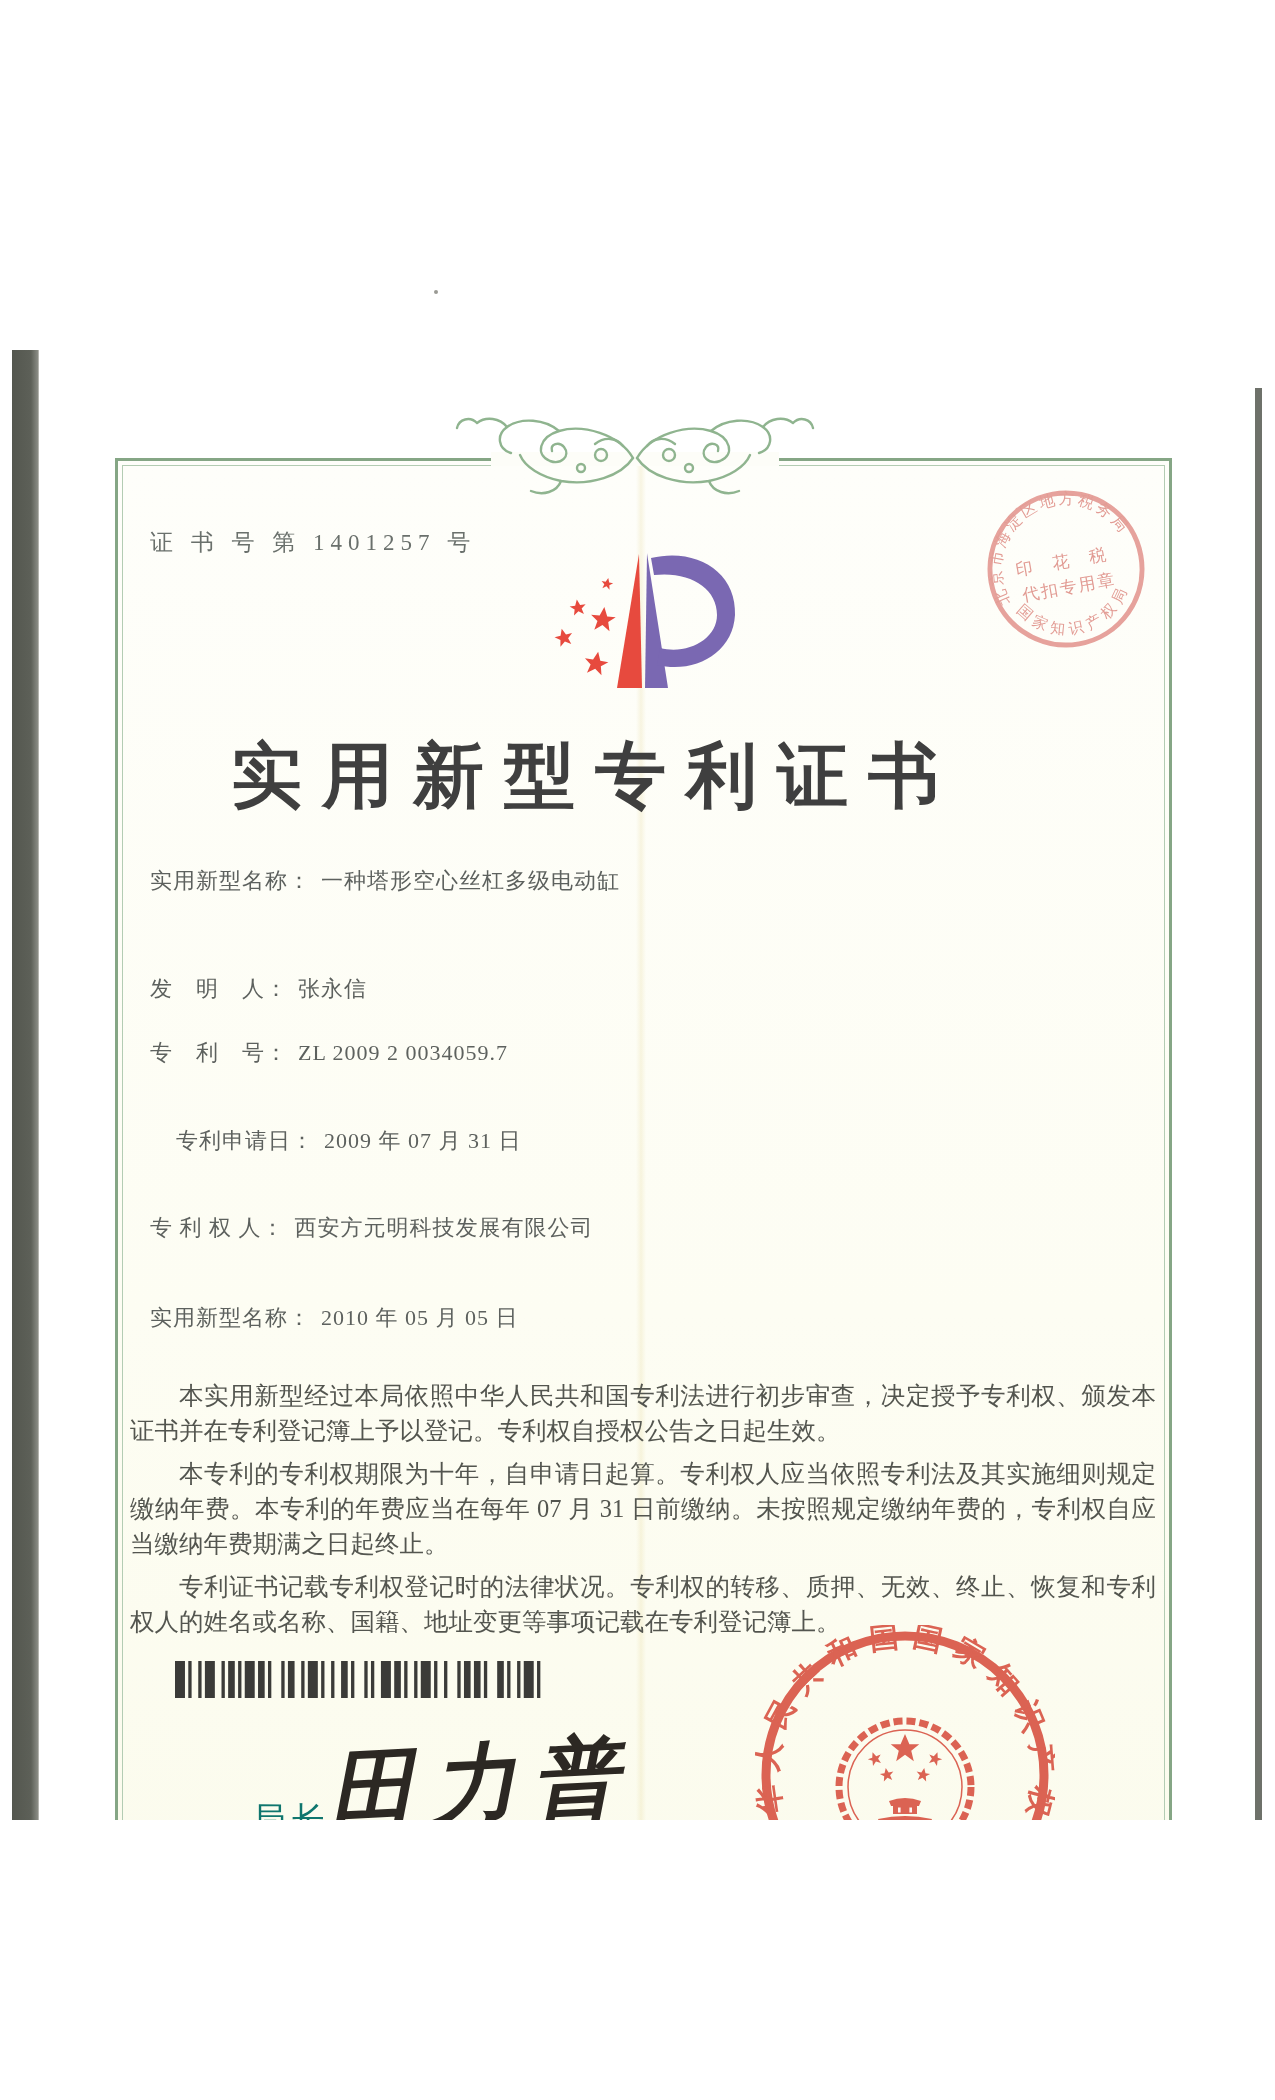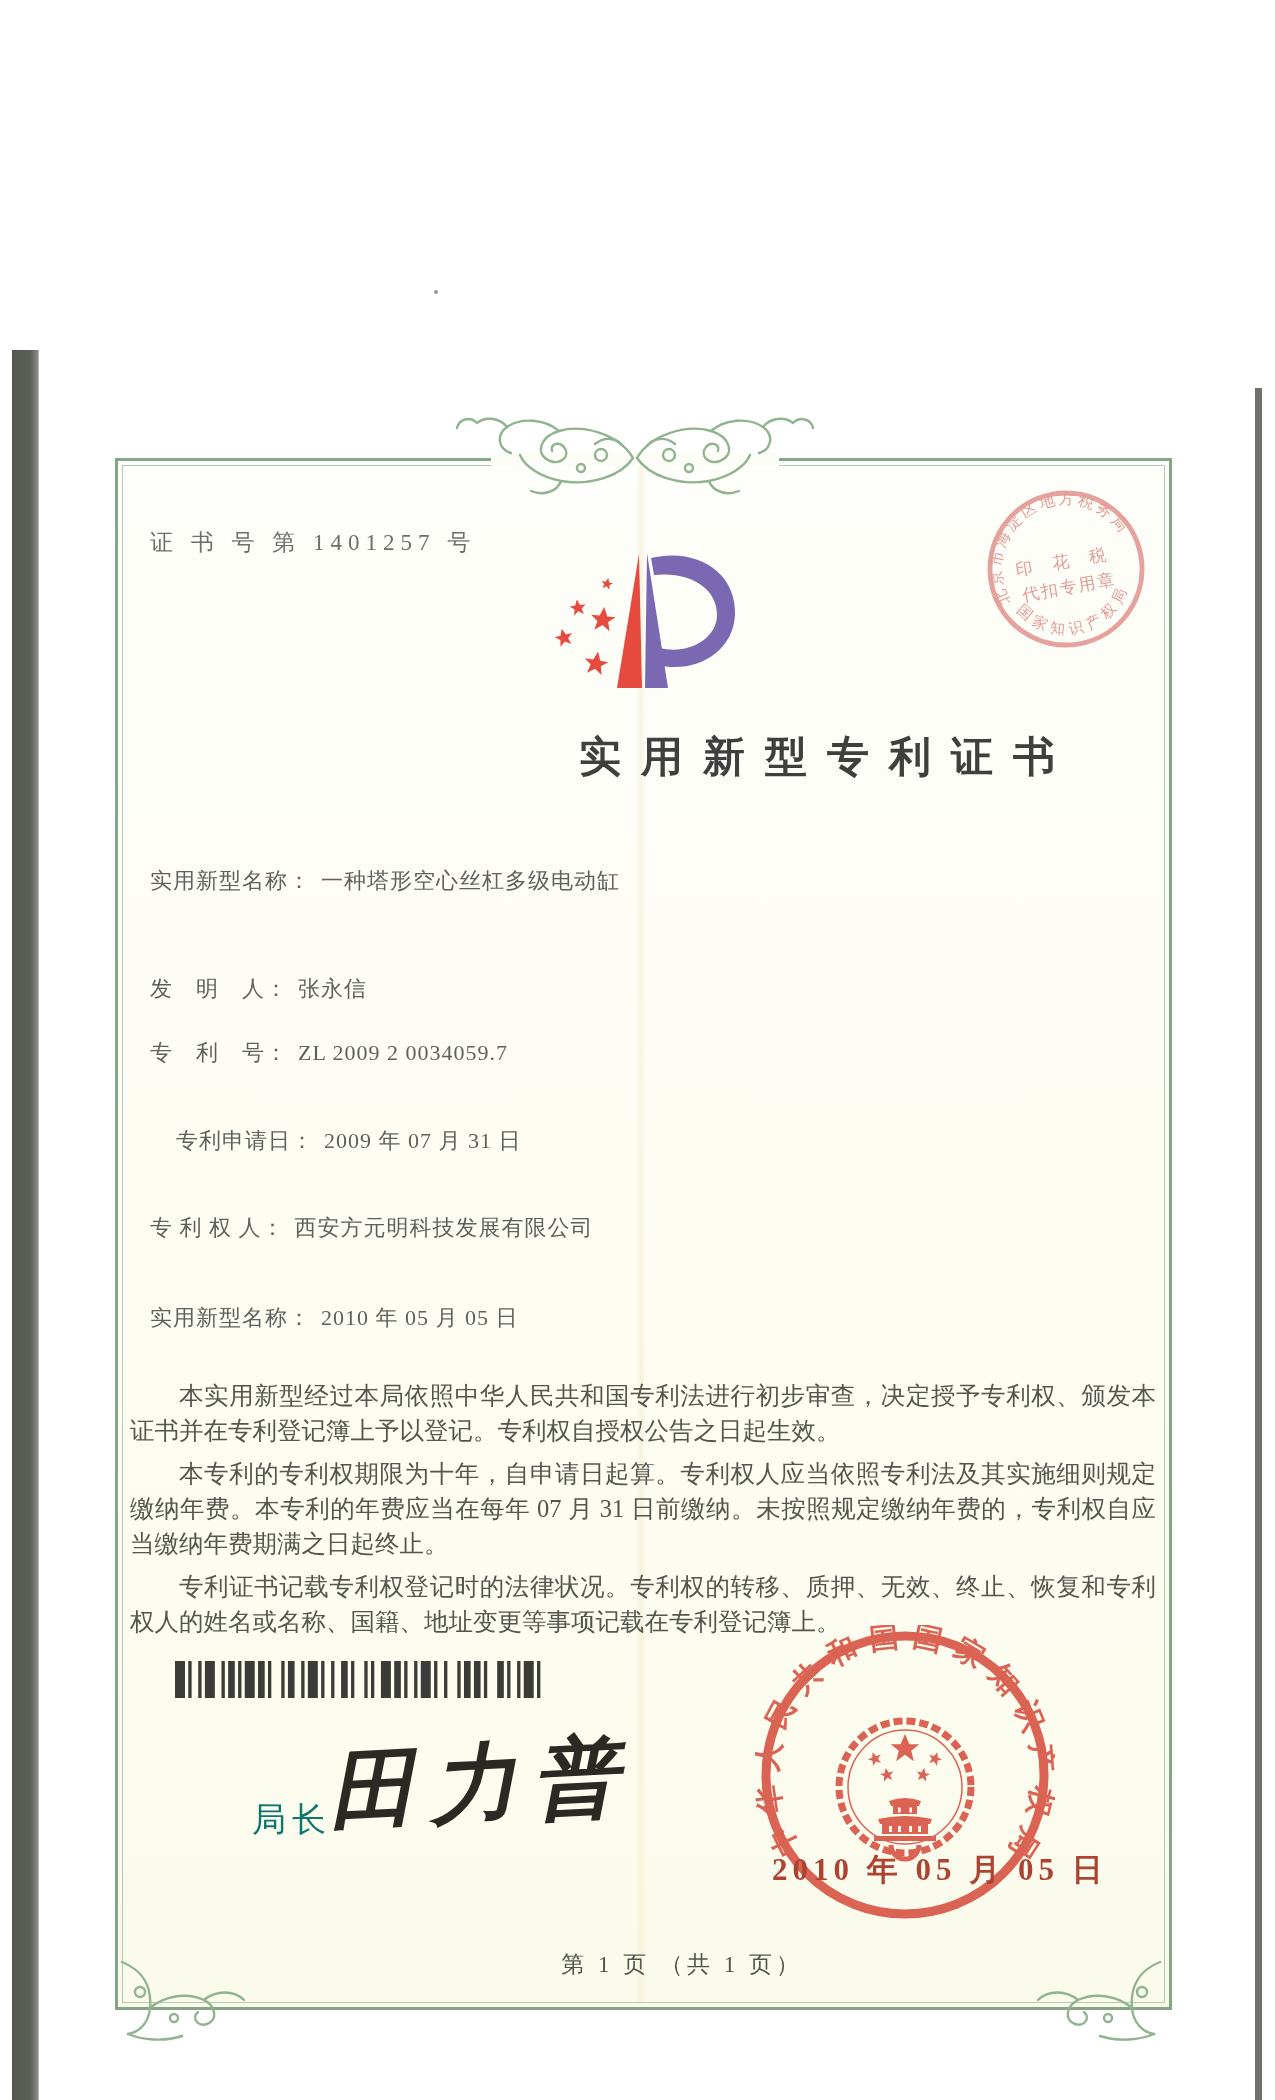--- a/index.html
+++ b/index.html
@@ -1,35 +1,35 @@
 <!DOCTYPE html>
 <html><head>
 <meta charset="utf-8">
 <style>
   html,body{margin:0;padding:0;background:#ffffff;}
-  #page{position:relative;width:1275px;height:2100px;background:#ffffff;overflow:hidden;
+  #page{position:relative;width:1275px;height:1820px;background:#ffffff;overflow:hidden;
         font-family:"Liberation Serif","DejaVu Serif",serif;}
   
   .left-strip{position:absolute;left:12px;top:350px;width:27px;height:1750px;
 
               background:linear-gradient(90deg,#54574f 0%,#5d6058 70%,#8a8c85 96%,#d8d8d3 100%);}
   .right-line{position:absolute;left:1255px;top:388px;width:7px;height:1712px;background:#6e716a;}
   .speck{position:absolute;left:434px;top:290px;width:4px;height:4px;background:#9a9a94;border-radius:50%;}
   
   .frame{position:absolute;left:115px;top:458px;width:1051px;height:1546px;
          border:3px solid #85a685;
          background:linear-gradient(180deg,#fefefa 0%,#fdfdf3 55%,#fbfbec 100%);}
   .frame-inner{position:absolute;left:4px;top:4px;right:4px;bottom:4px;border:1px solid #b3ccb3;}
   .fold{position:absolute;left:636px;top:462px;width:10px;height:1540px;
         background:linear-gradient(90deg,rgba(225,210,140,0) 0%,rgba(225,210,140,.22) 50%,rgba(225,210,140,0) 100%);}
   .orn{position:absolute;}
   
   .cert-no{position:absolute;left:150px;top:527px;font-size:23px;letter-spacing:6px;color:#6a706c;}
-  .title{position:absolute;left:115px;top:729px;width:960px;text-align:right;
-         font-size:42px;font-weight:600;letter-spacing:20px;color:#3f3f3f;}
+  .title{position:absolute;left:115px;top:729px;width:960px;text-align:center;
+         font-size:71px;font-weight:600;letter-spacing:20px;color:#3f3f3f;}
   .field{position:absolute;left:150px;font-size:22px;color:#5d615e;letter-spacing:1px;white-space:nowrap;}
   .field .lab{margin-right:10px;}
   .body-block{position:absolute;left:122px;top:1370px;width:1042px;font-size:24.5px;
               line-height:35px;color:#53554f;text-align:justify;}
   .body-block p{margin:8px;text-indent:2em;}
   .barcode{position:absolute;left:175px;top:1661px;width:372px;height:37px;}
   .sig-label{position:absolute;left:252px;top:1797px;font-size:34px;letter-spacing:6px;color:#0f766e;}
   .signature{position:absolute;left:328px;top:1726px;font-size:86px;font-weight:bold;
              letter-spacing:16px;color:#2c2823;transform:rotate(-3deg);font-style:italic;}
   .seal-svg{position:absolute;left:755px;top:1625px;opacity:.93;}

